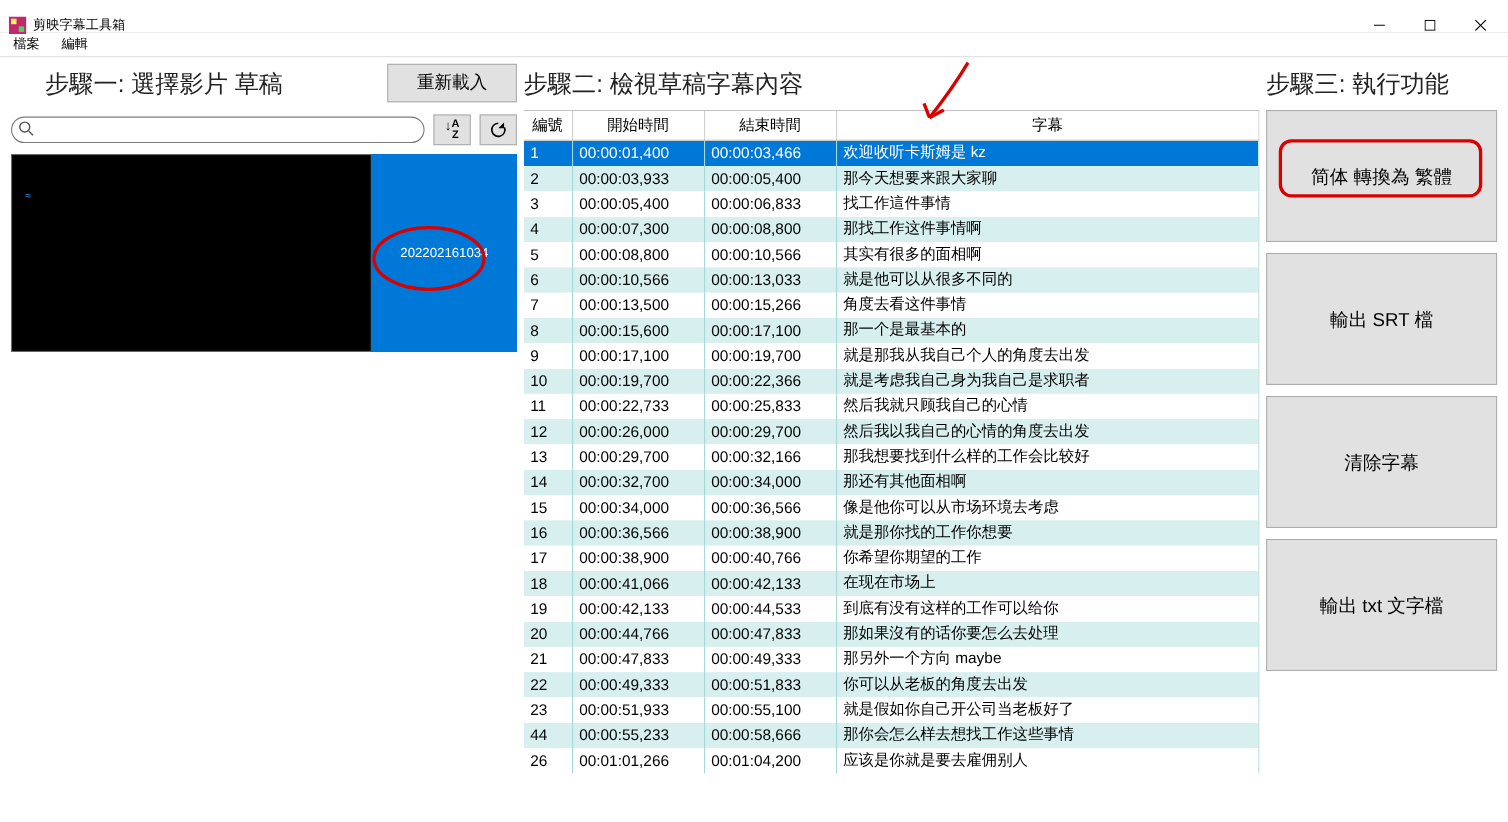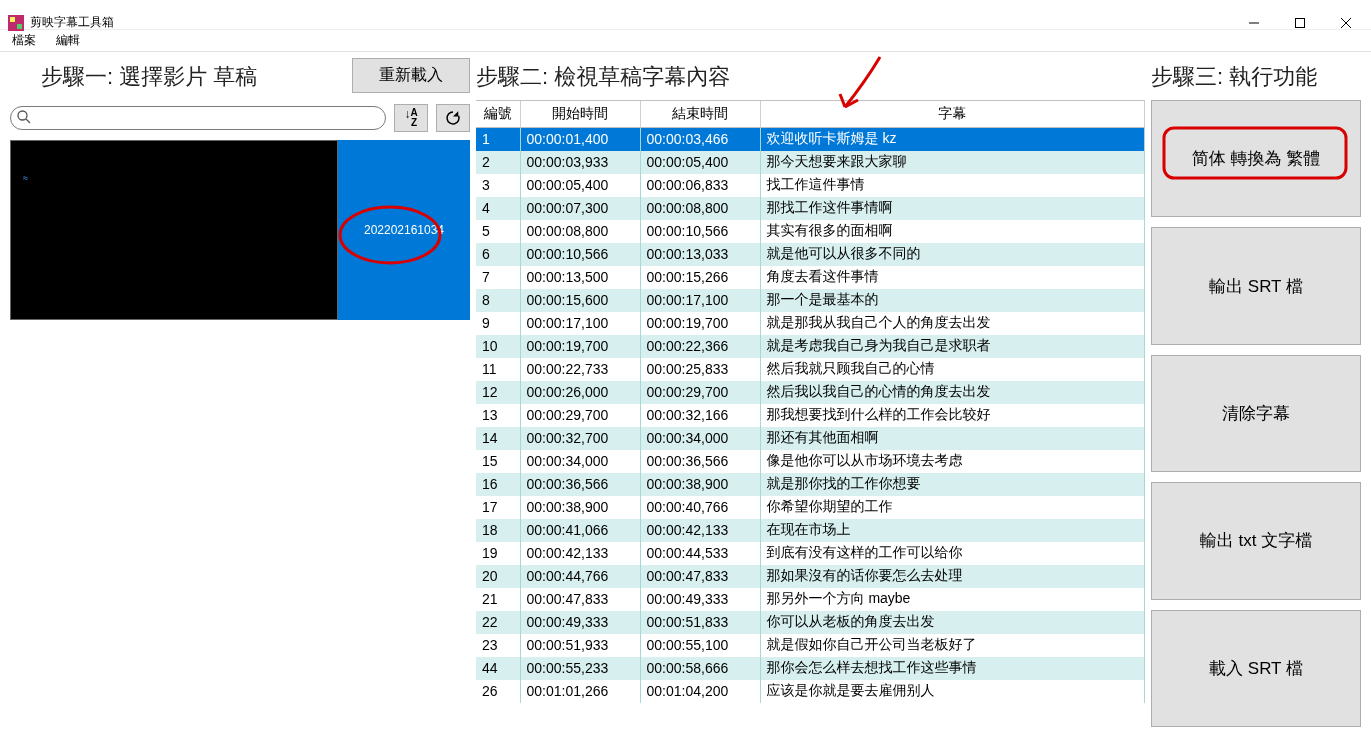--- a/index.html
+++ b/index.html
@@ -434,21 +434,20 @@
       </table>
     </div>
   </div>
 
   <div class="col3">
     <div class="step-header">步驟三: 執行功能</div>
     <button class="big-btn">简体 轉換為 繁體</button>
     <button class="big-btn">輸出 SRT 檔</button>
     <button class="big-btn">清除字幕</button>
     <button class="big-btn">輸出 txt 文字檔</button>
-    <button class="big-btn">載入 SRT 檔</button>
   </div>
 </div>
 
 <svg class="anno" style="left:330px; top:195px;" width="120" height="80">
   <ellipse cx="60" cy="40" rx="50" ry="28" fill="none" stroke="#d90000" stroke-width="3"></ellipse>
 </svg>
 <svg class="anno" style="left:820px; top:52px;" width="70" height="70">
   <path d="M60 5 Q 45 30 25 55" fill="none" stroke="#d90000" stroke-width="3"></path>
   <path d="M25 55 L20 42 M25 55 L38 48" fill="none" stroke="#d90000" stroke-width="3"></path>
 </svg>

